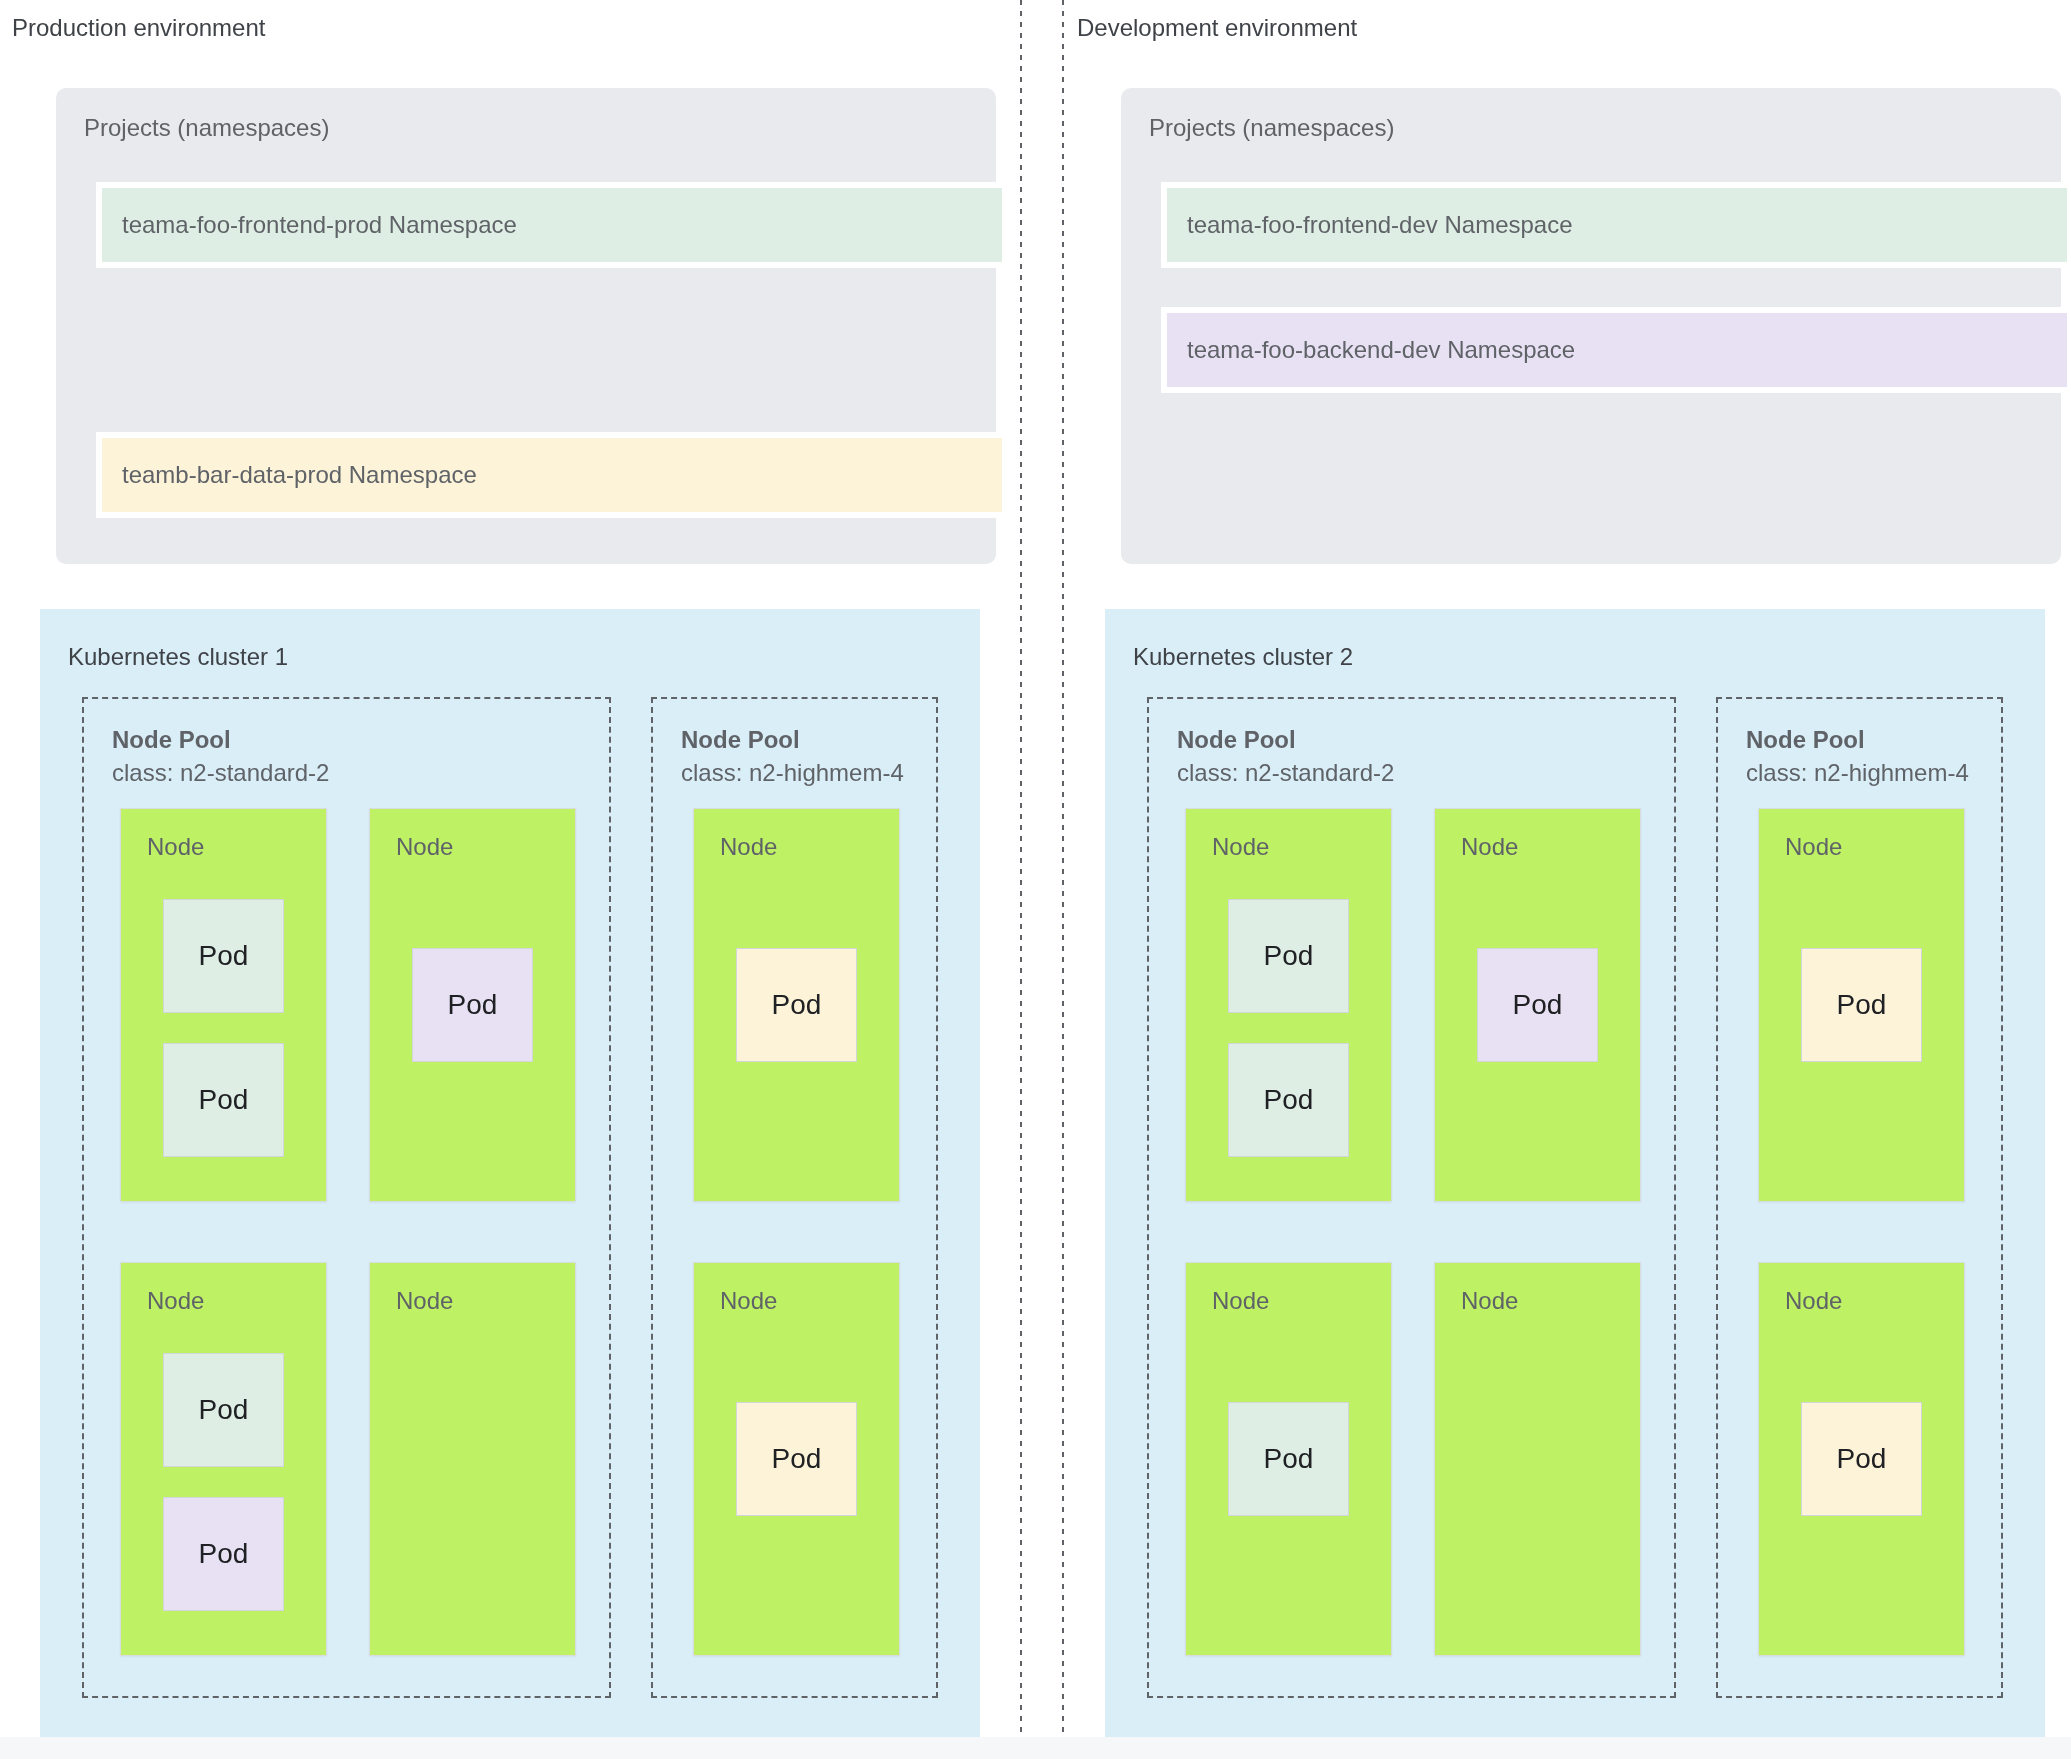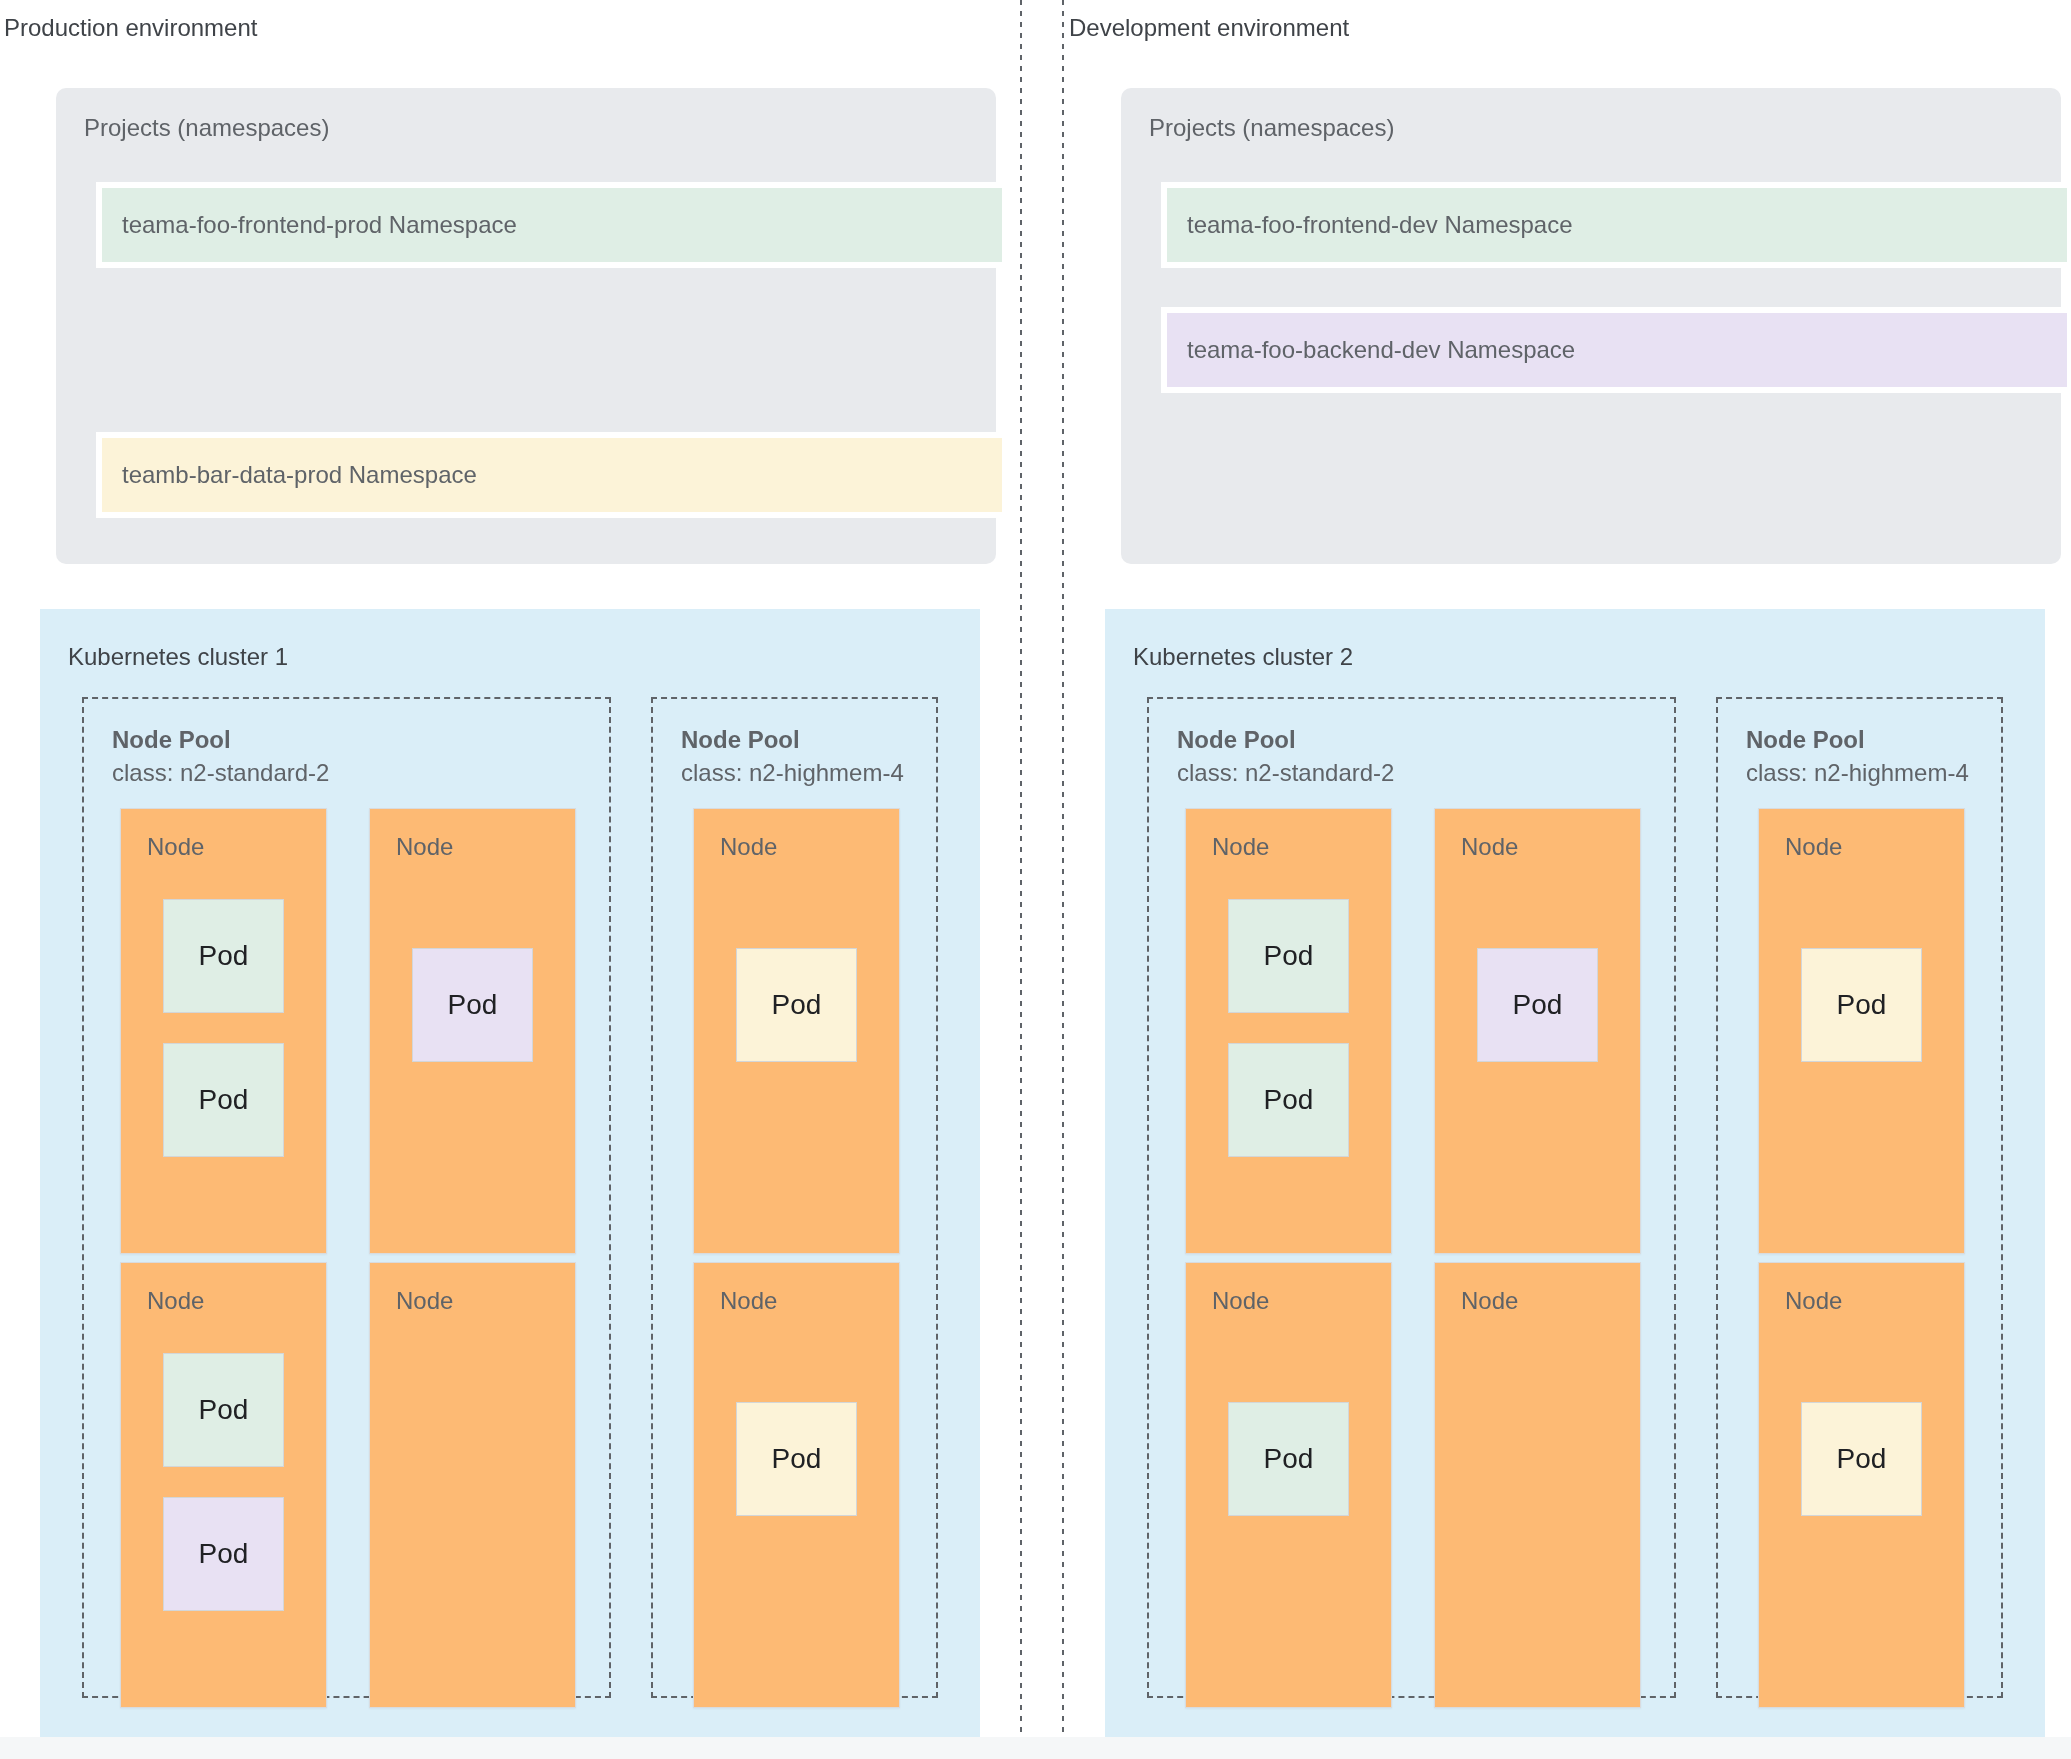--- a/index.html
+++ b/index.html
@@ -5,21 +5,21 @@
   html,body{margin:0;padding:0;}
   body{
     width:2072px;height:1759px;position:relative;background:#ffffff;
     font-family:"Liberation Sans",sans-serif;color:var(--textgray);
     overflow:hidden;
   }
   .env{position:absolute;top:0;width:1007px;height:1759px;}
   #env-prod{left:0;}
   #env-dev{left:1065px;}
   .env-title{
-    position:absolute;left:4px;top:14px;font-size:24px;color:var(--titletext);
+    position:absolute;left:12px;top:14px;font-size:24px;color:var(--titletext);
   }
   
   .projects{
     position:absolute;left:56px;top:88px;width:940px;height:476px;
     background:var(--projectsbg);
     border-radius:10px;
   }
   .projects-label{position:absolute;left:28px;top:26px;font-size:24px;color:var(--textgray);}
   .ns-bar{
     position:absolute;left:40px;width:912px;height:86px;
@@ -36,22 +36,22 @@
   .cluster-label{position:absolute;left:28px;top:34px;font-size:24px;color:var(--titletext);}
   .pool{
     position:absolute;top:88px;height:1001px;box-sizing:border-box;
     border:2px dashed var(--dash);
   }
   .pool-std{left:42px;width:529px;}
   .pool-hm{left:611px;width:287px;}
   .pool-head{position:absolute;left:28px;top:24px;font-size:24px;line-height:33px;color:var(--textgray);}
   .pool-title{font-weight:bold;}
   .node{
-    position:absolute;width:207px;height:446px;box-sizing:border-box;
-    background:#fdba74;border:1px solid var(--nodeborder);
+    position:absolute;width:207px;height:394px;box-sizing:border-box;
+    background:#bef264;border:1px solid var(--nodeborder);
     box-shadow:0 1px 2px rgba(0,0,0,0.05);
     text-align:center;
   }
   .n-a{left:36px;top:109px;} .n-b{left:285px;top:109px;}
   .n-c{left:36px;top:563px;} .n-d{left:285px;top:563px;}
   .n-e{left:40px;top:109px;} .n-f{left:40px;top:563px;}
   .node-label{position:absolute;left:26px;top:24px;font-size:24px;color:var(--textgray);}
   .pod{
     position:absolute;left:42px;width:121px;height:114px;box-sizing:border-box;
     border:1px solid var(--podborder);

